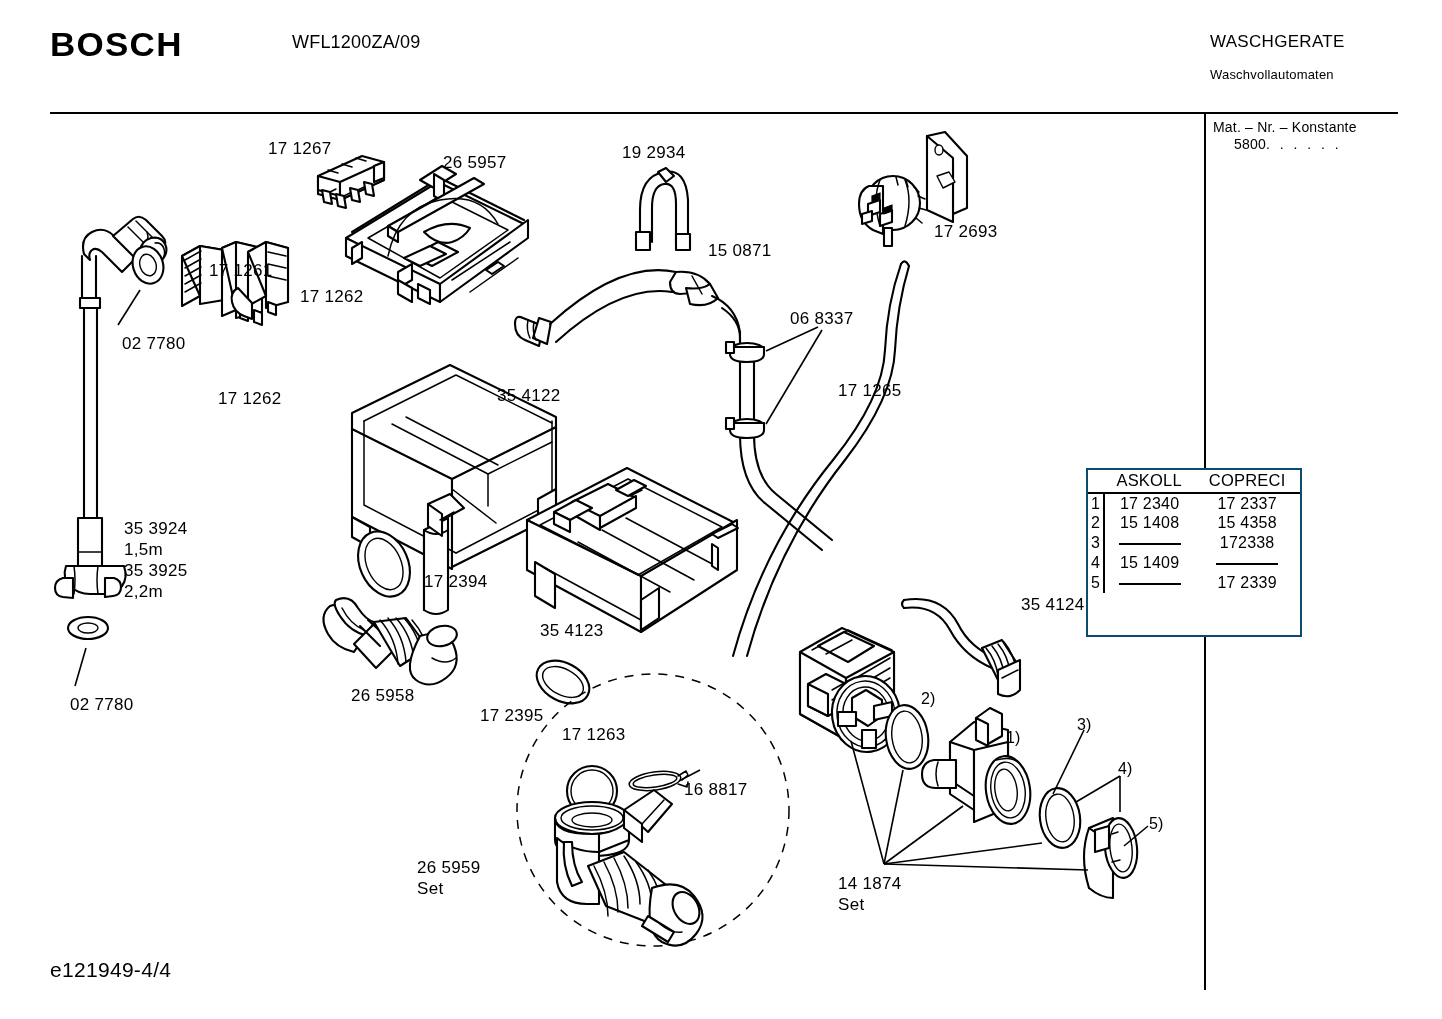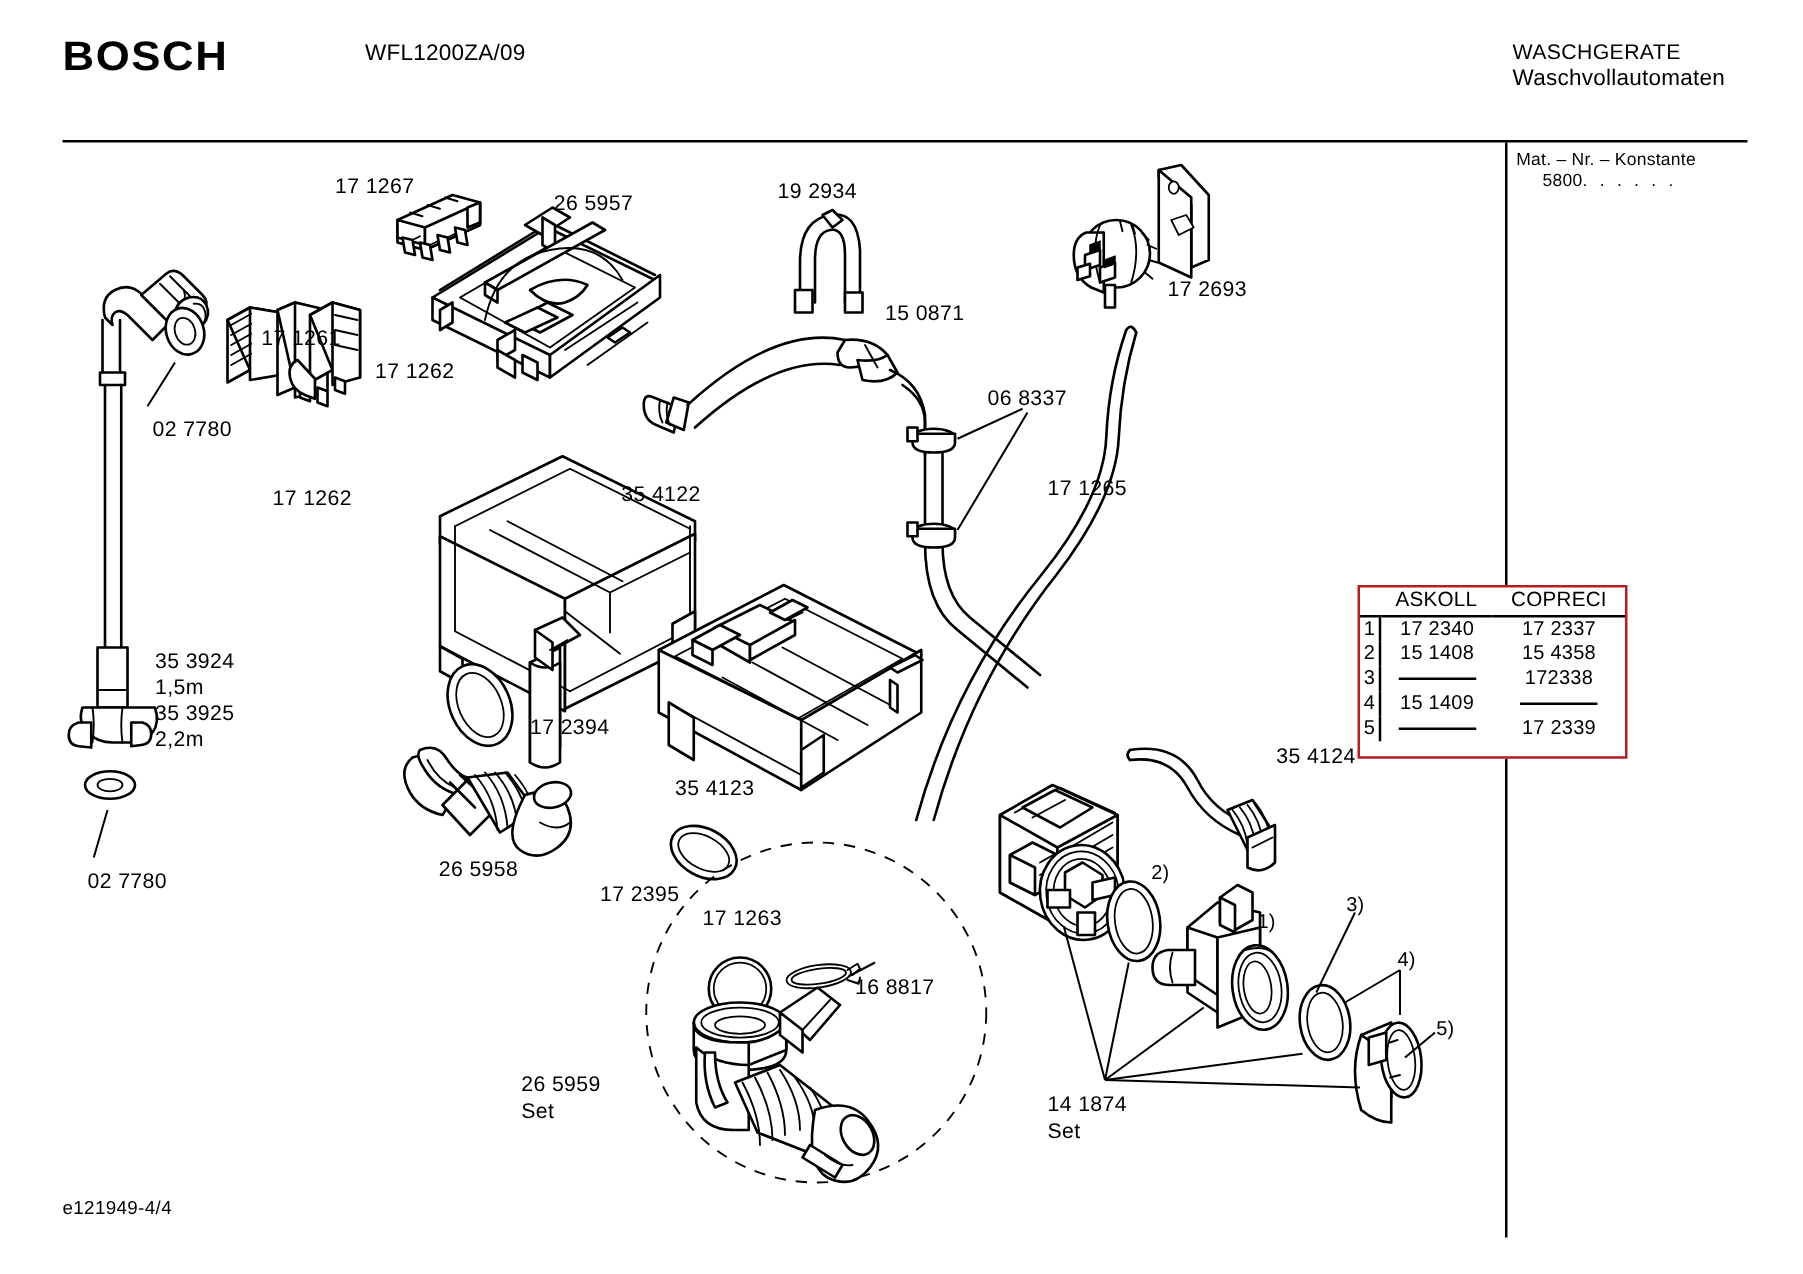--- a/index.html
+++ b/index.html
@@ -41,22 +41,22 @@
   }
   .cat-title {
     position: absolute;
     left: 1210px; top: 31px;
     font-size: 17px;
     letter-spacing: 0.3px;
     line-height: 21px;
   }
   .cat-sub {
     position: absolute;
-    left: 1210px; top: 52px;
-    font-size: 18px;
+    left: 1210px; top: 64px;
+    font-size: 13px;
     letter-spacing: 0.2px;
     line-height: 21px;
   }
   .hrule {
     position: absolute;
     left: 50px; top: 112px;
     width: 1348px; height: 0;
     border-top: 2.5px solid #000;
   }
   .vrule {
@@ -77,42 +77,42 @@
     font-size: 14px;
     letter-spacing: 0.2px;
   }
   .mat-dots {
     letter-spacing: 3px;
     font-size: 14px;
   }
   .footer-code {
     position: absolute;
     left: 50px; top: 958px;
-    font-size: 15px;
+    font-size: 21px;
     letter-spacing: 0.3px;
   }
   
   .lbl {
     position: absolute;
     font-size: 17px;
     letter-spacing: 0.3px;
     white-space: pre;
     line-height: 21px;
   }
   .callout {
     position: absolute;
     font-size: 16px;
     letter-spacing: 0.2px;
   }
   
   .vtable {
     position: absolute;
     left: 1086px; top: 468px;
-    width: 216px; height: 139px;
-    border: 2px solid #b91c1c;
+    width: 216px; height: 169px;
+    border: 2px solid #0c4a6e;
     background: #fff;
     z-index: 6;
   }
   .vtable table {
     border-collapse: collapse;
     width: 100%;
     font-size: 16px;
     letter-spacing: 0.2px;
   }
   .vtable th {

